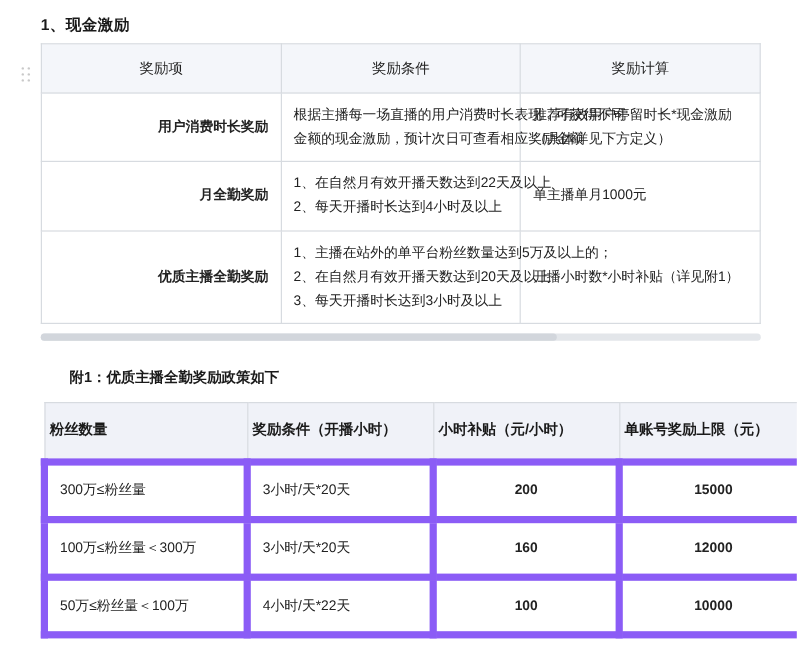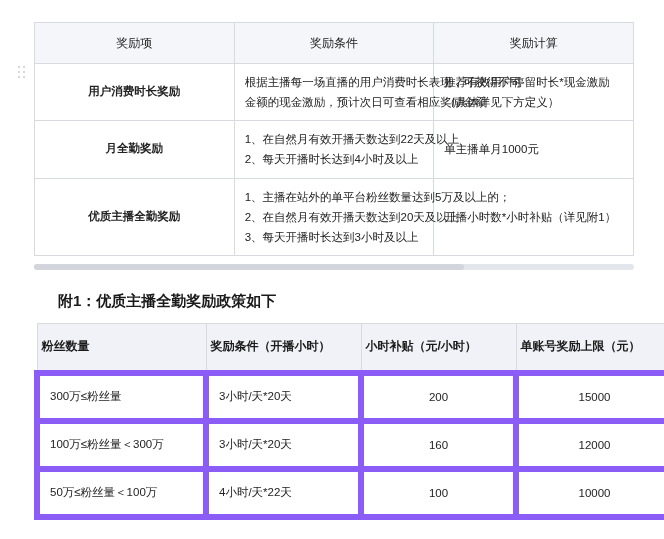--- a/index.html
+++ b/index.html
@@ -43,21 +43,21 @@
   }
   .drag-handle i {
     display: block;
     width: 2px;
     height: 2px;
     background: #c9c9c9;
     border-radius: 50%;
   }
 
   .table-wrap {
-    margin: 22px 0 0 34px;
+    margin: 6px 0 0 34px;
     width: 600px;
     position: relative;
   }
   table.main {
     border-collapse: collapse;
     width: 600px;
     table-layout: fixed;
     background: #fff;
   }
   table.main th, table.main td {
@@ -70,26 +70,25 @@
   }
   table.main thead th {
     background: #f4f6fa;
     font-weight: normal;
     text-align: center;
     height: 28px;
     padding: 6px 8px;
     font-size: 12px;
   }
   td.label-cell {
-    text-align: center;
+    text-align: right;
     font-weight: bold;
     font-size: 12px;
     color: #1a1a1a;
     width: 148px;
-    font-family: Liberation Mono, monospace;
   }
   td.cond-cell {
     width: 288px;
     font-size: 11.5px;
     color: #2b2b2b;
   }
   td.calc-cell {
     width: 164px;
     font-size: 11.5px;
     color: #2b2b2b;
@@ -120,21 +119,21 @@
   .note {
     margin: 12px 0 0 34px;
     font-size: 11.5px;
     color: #e8342a;
     line-height: 1.6;
     width: 610px;
   }
 
   .attach-title {
     margin: 22px 0 0 30px;
-    font-size: 15px;
+    font-size: 12px;
     font-weight: bold;
     color: #1a1a1a;
     padding-left: 28px;
   }
 
   .table2-wrap {
     margin: 12px 0 0 34px;
     width: 600px;
   }
   table.attach {
@@ -152,32 +151,33 @@
     text-align: left;
     padding: 6px 4px;
   }
   table.attach td {
     border: 6px solid #8b5cf6;
     font-size: 11.5px;
     color: #222;
     height: 30px;
     padding: 6px 10px;
   }
-  table.attach td.c-center { text-align: center; }
+  table.attach td.c-center { text-align: center; font-weight: bold; }
   table.attach td.c-left { text-align: left; }
   .col-a { width: 160px; }
   .col-b { width: 146px; }
   .col-c { width: 146px; }
   .col-d { width: 148px; }
 </style>
 </head>
 <body>
 
 <div class="page">
 
+  <div class="section-title">1、现金激励</div>
 
   <div class="drag-handle">
     <i></i>
       <i></i>
       <i></i>
       <i></i>
       <i></i>
       <i></i>
   </div>
 

